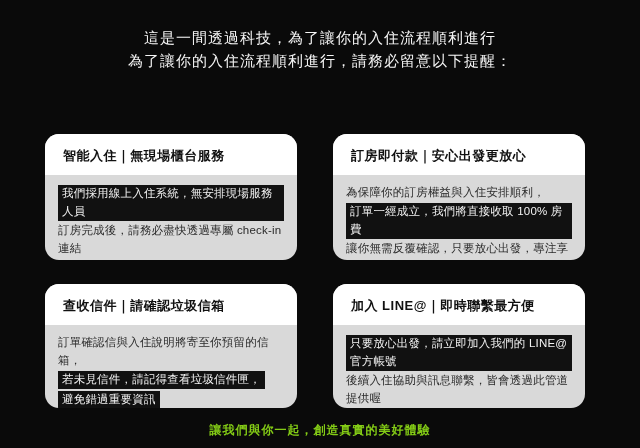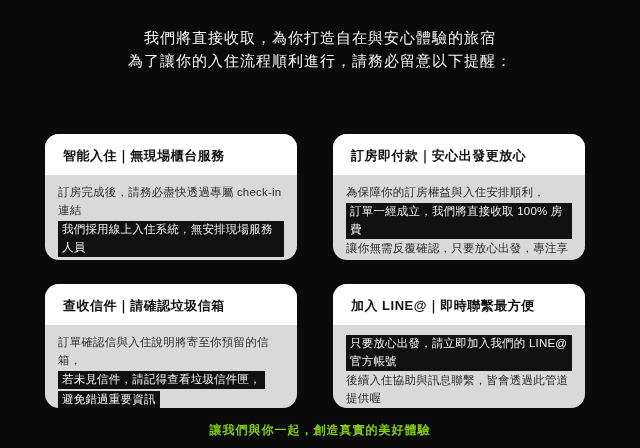--- a/index.html
+++ b/index.html
@@ -89,35 +89,35 @@
     letter-spacing: 1px;
   }
 </style>
 </head>
 <body>
 
 <div class="poster">
 
   <div class="header">
     <div class="subtitle">
-      <div>我們將直接收取，為你打造自在與安心體驗的旅宿</div>
+      <div>這是一間透過科技，為了讓你的入住流程順利進行</div>
       <div>為了讓你的入住流程順利進行，請務必留意以下提醒：</div>
     </div>
   </div>
 
   <div class="cards-grid" id="cards-grid">
   <div class="card">
     <div class="card-header">
       <span class="card-title">智能入住｜無現場櫃台服務</span>
     </div>
     <div class="card-body">
+          <div><span class="body-line highlight">我們採用線上入住系統，無安排現場服務人員</span></div>
           <div>
             <span class="body-line">訂房完成後，請務必盡快透過專屬 check-in 連結</span>
           </div>
-          <div><span class="body-line highlight">我們採用線上入住系統，無安排現場服務人員</span></div>
         </div>
   </div>
 
   <div class="card">
     <div class="card-header">
       <span class="card-title">訂房即付款｜安心出發更放心</span>
     </div>
     <div class="card-body">
           <div>
             <span class="body-line">為保障你的訂房權益與入住安排順利，</span>

